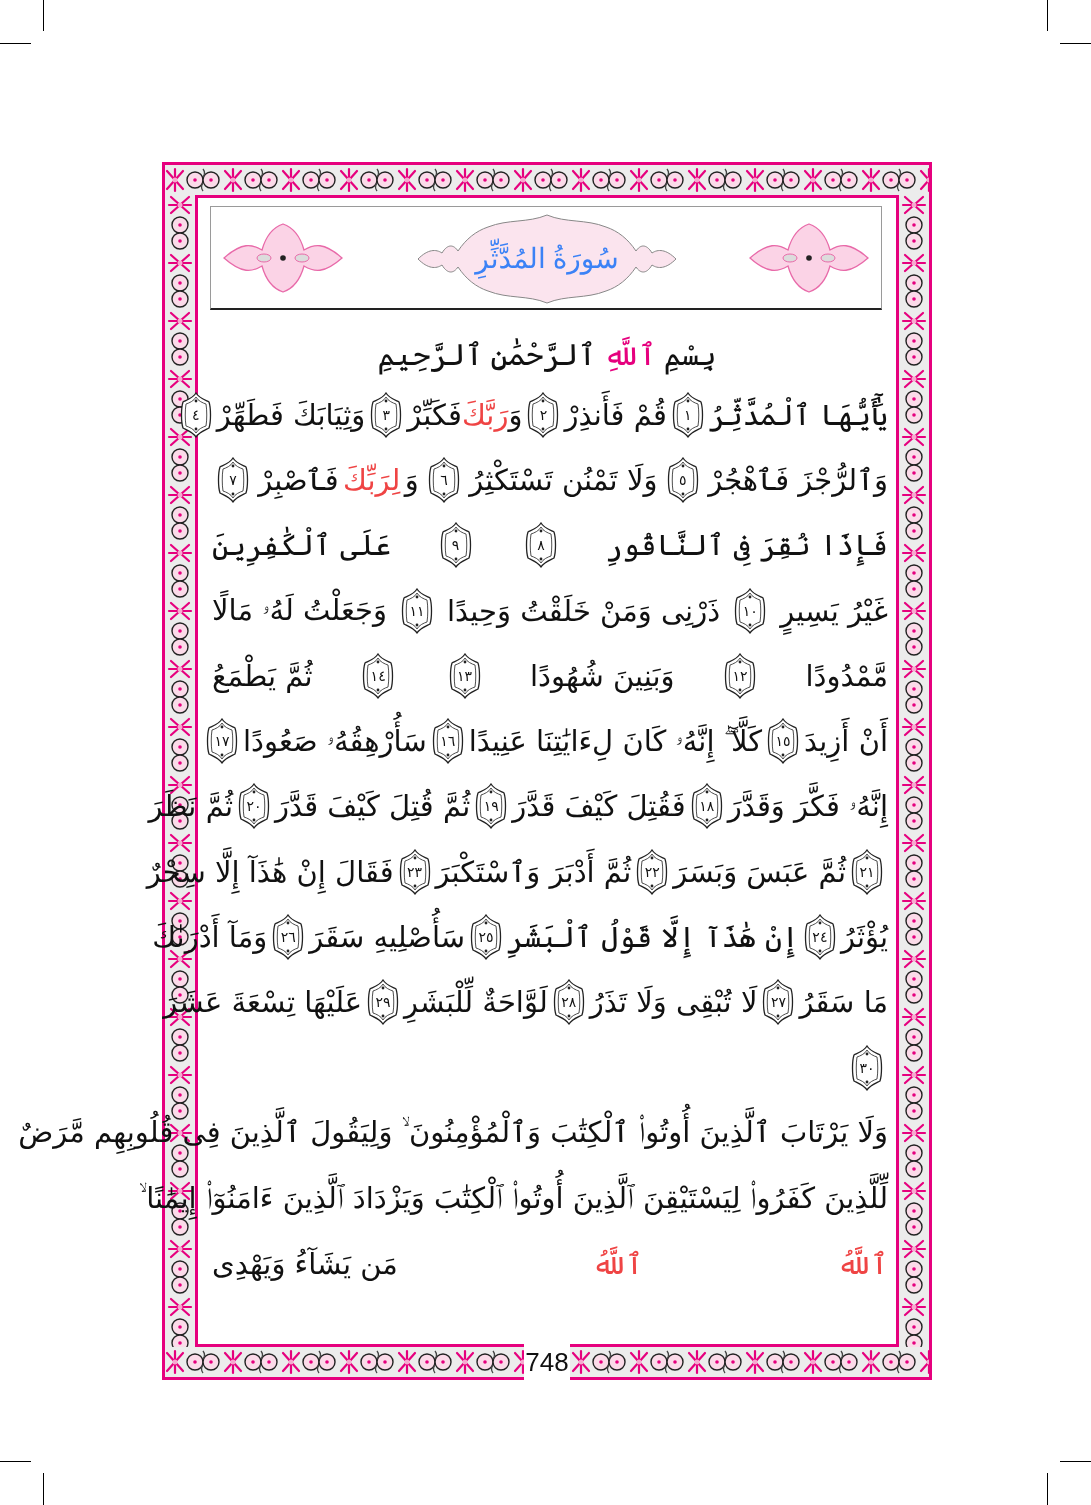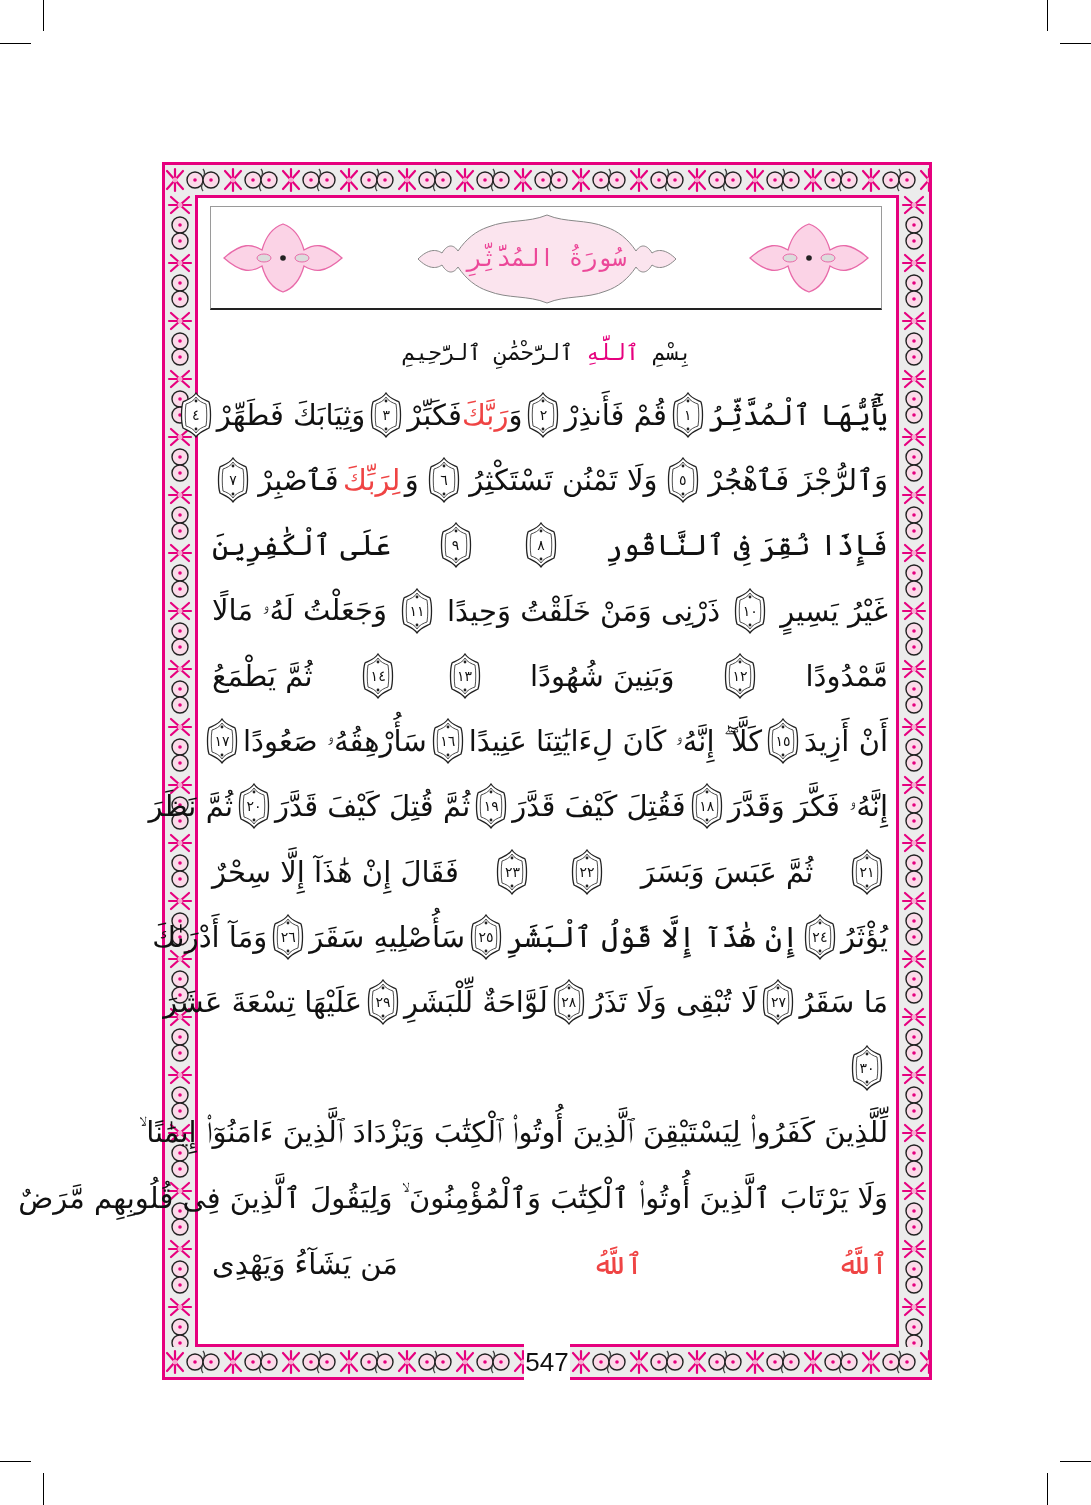--- a/index.html
+++ b/index.html
@@ -7,25 +7,25 @@
   .crop { position:absolute; background:#000; }
   .frame-outer { position:absolute; left:162px; top:162px; width:770px; height:1218px; box-sizing:border-box; border:3px solid #e6007e; background:#ececec; }
   .band { position:absolute; overflow:hidden; }
   .band-top { left:165px; top:165px; width:764px; height:30px; }
   .band-bottom { left:165px; top:1347px; width:764px; height:30px; }
   .band-left { left:165px; top:195px; width:30px; height:1152px; }
   .band-right { left:899px; top:195px; width:30px; height:1152px; }
   .frame-inner { position:absolute; left:195px; top:195px; width:704px; height:1152px; box-sizing:border-box; border:3px solid #e6007e; background:#fff; }
   .header-box { position:absolute; left:210px; top:206px; width:672px; height:104px; box-sizing:border-box; border:1px solid #9a9a9a; border-bottom:2px solid #222; background:#fff; }
   .header-cartouche { position:absolute; left:418px; top:213px; width:258px; height:92px; }
-  .title { position:absolute; left:418px; top:222px; width:258px; height:72px; display:flex; align-items:center; justify-content:center; font-family:Liberation Mono, monospace; font-size:24px; color:#ec4899; direction:rtl; }
+  .title { position:absolute; left:418px; top:222px; width:258px; height:72px; display:flex; align-items:center; justify-content:center; font-family:Liberation Serif, serif; font-size:28px; color:#3b82f6; direction:rtl; }
   .orn { position:absolute; top:222px; width:122px; height:72px; }
   .orn-left { left:222px; }
   .orn-right { left:748px; }
-  .basmala { position:absolute; left:200px; top:330px; width:694px; height:50px; text-align:center; direction:rtl; font-family:Liberation Mono, monospace; font-size:22px; color:#111; line-height:50px; }
+  .basmala { position:absolute; left:200px; top:330px; width:694px; height:50px; text-align:center; direction:rtl; font-family:Liberation Serif, serif; font-size:30px; color:#111; line-height:50px; }
   .basmala .hl { color:#e6007e; }
   .lines { position:absolute; left:212px; top:382px; width:676px; }
   .line { height:65.3px; display:flex; align-items:center; justify-content:space-between; direction:rtl; font-family:"DejaVu Serif", serif; font-size:29px; color:#111; white-space:nowrap; }
   .seg { display:inline-block; }
   .seg.hl { color:#ef4444; }
   .ayah { display:inline-flex; align-items:center; justify-content:center; width:34px; height:46px; position:relative; margin:0 4px; flex:0 0 auto; }
   .ayah svg { position:absolute; left:0; top:0; }
   .ayah span { position:relative; font-family:"DejaVu Sans", sans-serif; font-size:14px; color:#111; }
   .page-number-wrap { position:absolute; left:524px; top:1342px; width:46px; height:40px; background:#fff; display:flex; align-items:center; justify-content:center; }
   .page-number { font-family:"Liberation Sans", sans-serif; font-size:26px; color:#111; }
@@ -366,20 +366,21 @@
       <span class="seg">ثُمَّ عَبَسَ وَبَسَرَ</span>
       <span class="ayah">
         <svg width="34" height="46" viewBox="0 0 34 46">
           <path d="M17 1 C20 6 26 8 30 10 C32 16 32 30 30 36 C26 38 20 40 17 45 C14 40 8 38 4 36 C2 30 2 16 4 10 C8 8 14 6 17 1 Z" fill="#fff" stroke="#222" stroke-width="1.3"></path>
           <path d="M17 5 C19 9 24 11 27 12 C28 18 28 28 27 34 C24 35 19 37 17 41 C15 37 10 35 7 34 C6 28 6 18 7 12 C10 11 15 9 17 5 Z" fill="none" stroke="#222" stroke-width="0.8"></path>
           <circle cx="17" cy="9" r="1.4" fill="#222"></circle>
           <circle cx="17" cy="37" r="1.4" fill="#222"></circle>
         </svg>
         <span>٢٢</span>
       </span>
+      <span class="seg">ثُمَّ أَدْبَرَ وَٱسْتَكْبَرَ</span>
       <span class="ayah">
         <svg width="34" height="46" viewBox="0 0 34 46">
           <path d="M17 1 C20 6 26 8 30 10 C32 16 32 30 30 36 C26 38 20 40 17 45 C14 40 8 38 4 36 C2 30 2 16 4 10 C8 8 14 6 17 1 Z" fill="#fff" stroke="#222" stroke-width="1.3"></path>
           <path d="M17 5 C19 9 24 11 27 12 C28 18 28 28 27 34 C24 35 19 37 17 41 C15 37 10 35 7 34 C6 28 6 18 7 12 C10 11 15 9 17 5 Z" fill="none" stroke="#222" stroke-width="0.8"></path>
           <circle cx="17" cy="9" r="1.4" fill="#222"></circle>
           <circle cx="17" cy="37" r="1.4" fill="#222"></circle>
         </svg>
         <span>٢٣</span>
       </span>
       <span class="seg">فَقَالَ إِنْ هَٰذَآ إِلَّا سِحْرٌ</span>
@@ -455,27 +456,27 @@
         <svg width="34" height="46" viewBox="0 0 34 46">
           <path d="M17 1 C20 6 26 8 30 10 C32 16 32 30 30 36 C26 38 20 40 17 45 C14 40 8 38 4 36 C2 30 2 16 4 10 C8 8 14 6 17 1 Z" fill="#fff" stroke="#222" stroke-width="1.3"></path>
           <path d="M17 5 C19 9 24 11 27 12 C28 18 28 28 27 34 C24 35 19 37 17 41 C15 37 10 35 7 34 C6 28 6 18 7 12 C10 11 15 9 17 5 Z" fill="none" stroke="#222" stroke-width="0.8"></path>
           <circle cx="17" cy="9" r="1.4" fill="#222"></circle>
           <circle cx="17" cy="37" r="1.4" fill="#222"></circle>
         </svg>
         <span>٣٠</span>
       </span>
     </div>
     <div class="line">
+      <span class="seg">وَلَا يَرْتَابَ ٱلَّذِينَ أُوتُوا۟ ٱلْكِتَٰبَ وَٱلْمُؤْمِنُونَ ۙ وَلِيَقُولَ ٱلَّذِينَ فِى قُلُوبِهِم مَّرَضٌ</span>
+    </div>
+    <div class="line">
       <span class="seg">لِّلَّذِينَ كَفَرُوا۟ لِيَسْتَيْقِنَ ٱلَّذِينَ أُوتُوا۟ ٱلْكِتَٰبَ وَيَزْدَادَ ٱلَّذِينَ ءَامَنُوٓا۟ إِيمَٰنًا ۙ</span>
-    </div>
-    <div class="line">
-      <span class="seg">وَلَا يَرْتَابَ ٱلَّذِينَ أُوتُوا۟ ٱلْكِتَٰبَ وَٱلْمُؤْمِنُونَ ۙ وَلِيَقُولَ ٱلَّذِينَ فِى قُلُوبِهِم مَّرَضٌ</span>
     </div>
     <div class="line">
       <span class="seg hl">ٱللَّهُ</span>
       <span class="seg hl">ٱللَّهُ</span>
       <span class="seg">مَن يَشَآءُ وَيَهْدِى</span>
     </div>
   </div>
 
 <div class="page-number-wrap">
-  <span class="page-number">547</span>
+  <span class="page-number">748</span>
 </div>
 
 </body></html>

